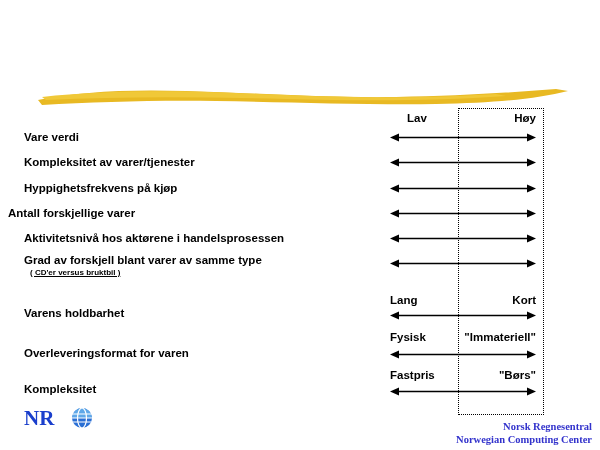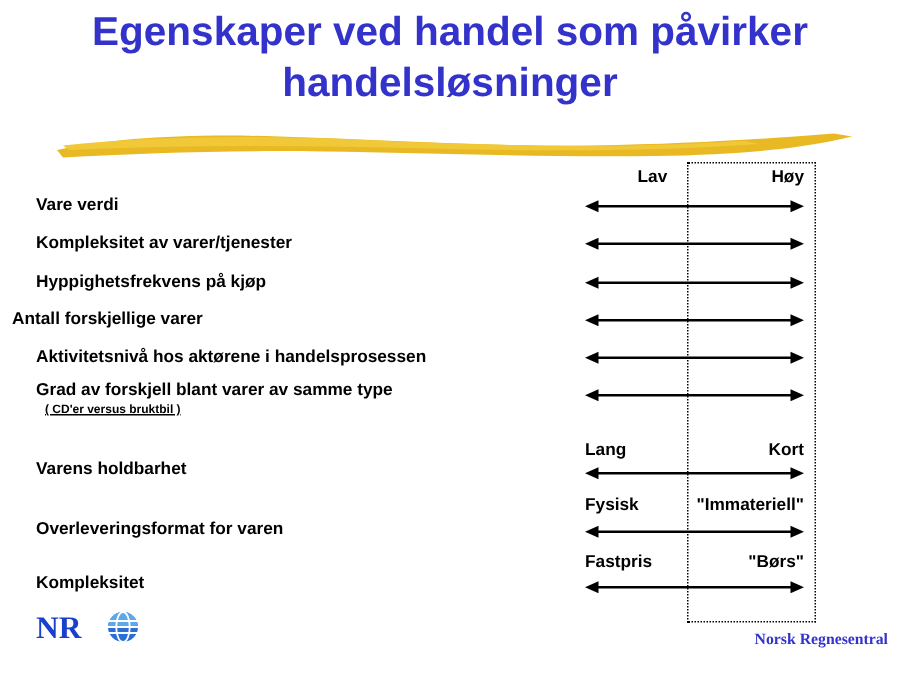--- a/index.html
+++ b/index.html
@@ -117,31 +117,30 @@
     top: 404px;
     width: 72px;
     height: 28px;
   }
 </style>
 </head>
 <body>
 
 <div id="slide">
 
-  <div class="title">Egenskaper ved handel som påvirker handelsløsninger</div>
 
   <svg class="brush" viewBox="0 0 534 20" preserveAspectRatio="none">
     <path d="M2,14 C40,6 90,3 150,5 C220,7 290,12 360,11 C420,10 470,7 520,3 L532,5 C500,13 460,17 400,18 C330,19 250,16 180,15 C120,14 60,16 6,19 Z" fill="#e8b923"></path>
     <path d="M6,11 C60,5 130,4 200,7 C270,10 340,13 420,10 L460,8 L470,10 C400,15 330,15 250,13 C170,11 90,10 10,14 Z" fill="#f0c838"></path>
   </svg>
 
   <div class="dotbox"></div>
 
   <div id="dynamic">
-      <div class="scalelabel" style="left: 390px; top: 112px; padding-left: 35px;">Lav</div>
+      <div class="scalelabel" style="left: 372px; top: 112px; padding-left: 35px;">Lav</div>
       <div class="scalelabel" style="left: 536px; top: 112px; transform: translateX(-100%);">Høy</div>
       <div class="scalelabel" style="left: 390px; top: 294px;">Lang</div>
       <div class="scalelabel" style="left: 536px; top: 294px; transform: translateX(-100%);">Kort</div>
       <div class="scalelabel" style="left: 390px; top: 331px;">Fysisk</div>
       <div class="scalelabel" style="left: 536px; top: 331px; transform: translateX(-100%);">"Immateriell"</div>
       <div class="scalelabel" style="left: 390px; top: 369px; text-align: right;">Fastpris</div>
       <div class="scalelabel" style="left: 536px; top: 369px; transform: translateX(-100%);">"Børs"</div>
       <div class="label" style="left: 24px; top: 131px;">Vare verdi</div>
       <svg class="arrow" width="146" height="9" viewBox="0 0 146 9" style="left: 390px; top: 133px;">
         <path d="M7,4.5 L139,4.5" stroke="#000000" stroke-width="1.6"></path>
@@ -204,15 +203,16 @@
     <g>
       <circle cx="58" cy="14" r="10" fill="#2a6fd4"></circle>
       <path d="M48,14 a10,10 0 0,1 20,0 z" fill="#5fa8e8"></path>
       <path d="M48,10 L68,10 M48,14 L68,14 M48,18 L68,18" stroke="#ffffff" stroke-width="1.2"></path>
       <ellipse cx="58" cy="14" rx="4.5" ry="10" fill="none" stroke="#ffffff" stroke-width="1.2"></ellipse>
     </g>
   </svg>
 
   <div class="org">
     <div>Norsk Regnesentral</div>
+    <div>Norwegian Computing Center</div>
   </div>
 
 </div>
 
 </body></html>

